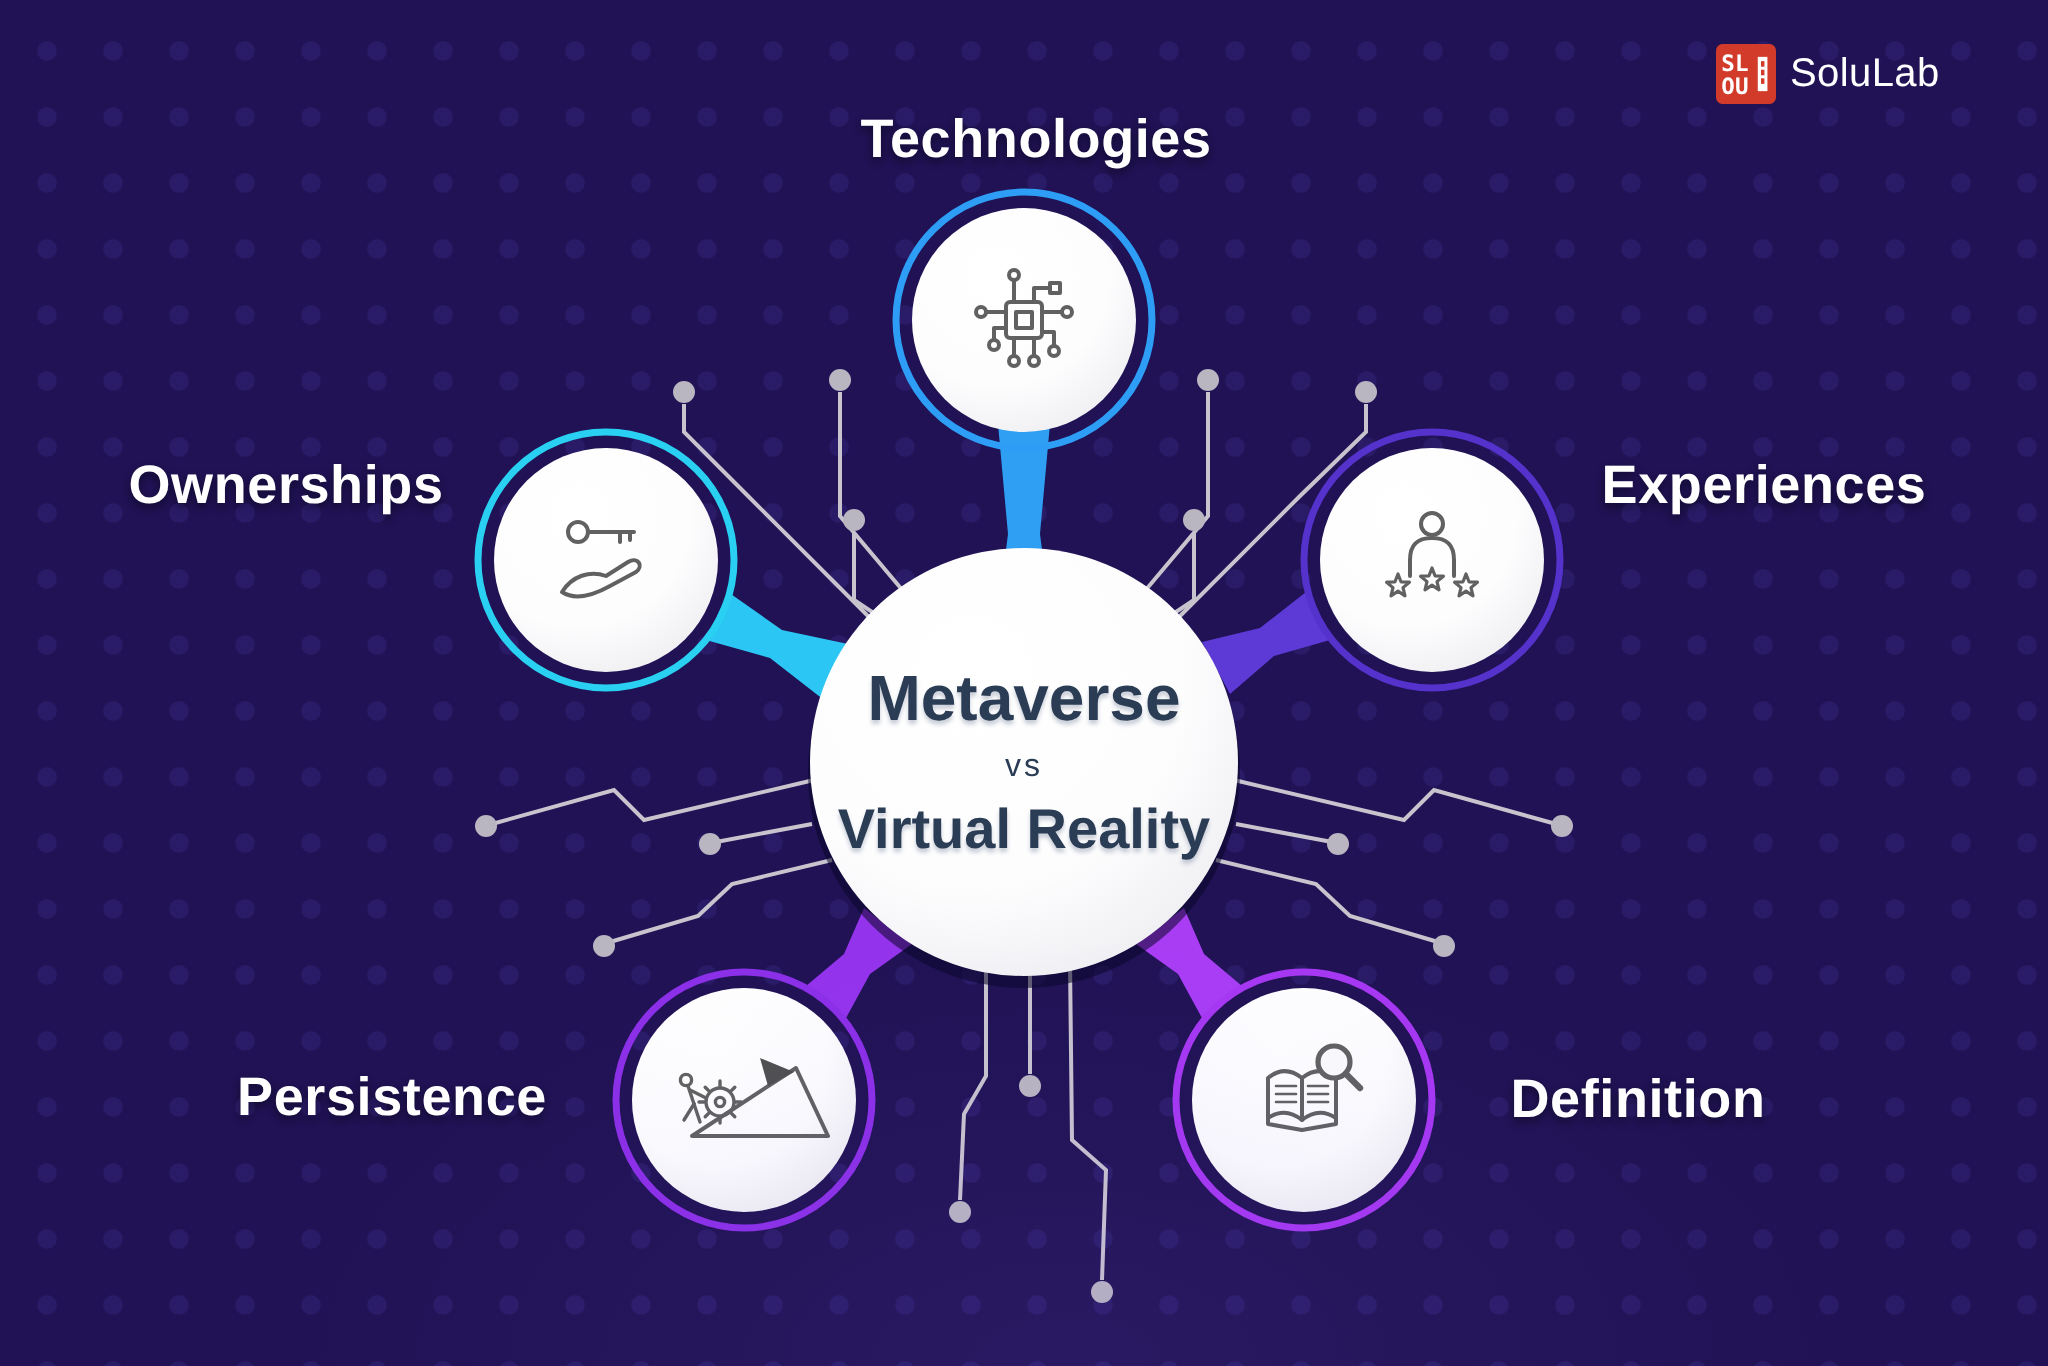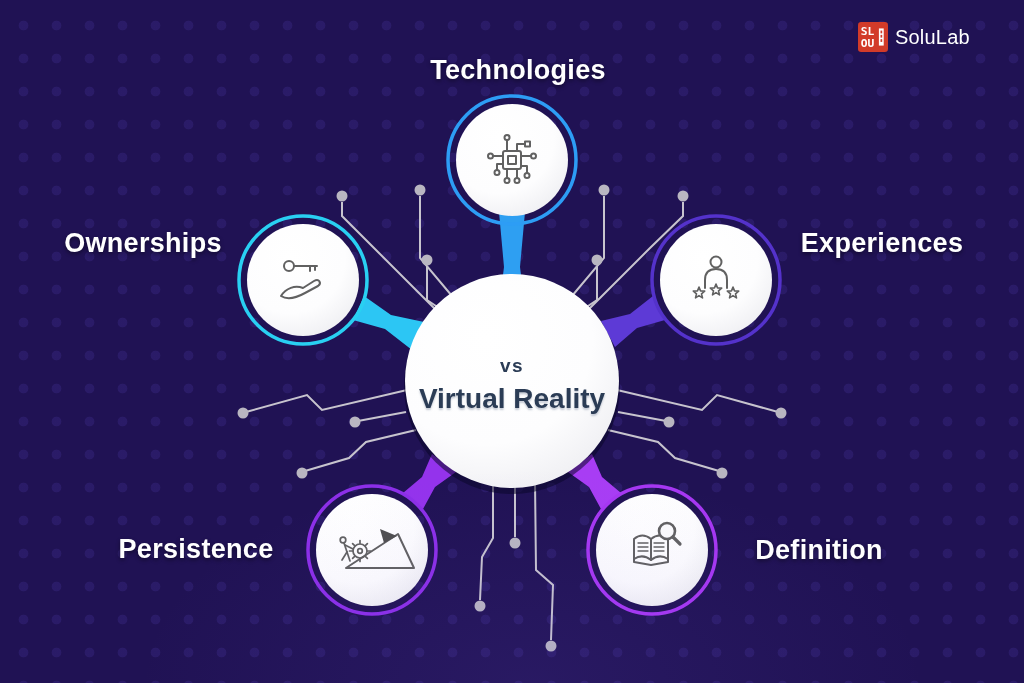--- a/index.html
+++ b/index.html
@@ -19,21 +19,21 @@
   .label {
     position:absolute; transform:translate(-50%,-50%);
     color:#ffffff; font-size:27px; font-weight:800; letter-spacing:.3px;
     text-shadow:0 2px 4px rgba(0,0,0,.45); white-space:nowrap;
   }
   .center-text {
     position:absolute; left:512px; top:381px; transform:translate(-50%,-50%);
     text-align:center; color:#2b3c55; z-index:3; width:220px;
   }
   .ct-title { font-size:32px; font-weight:800; text-shadow:0 2px 2px rgba(130,142,165,.45); }
-  .ct-vs    { font-size:19px; font-weight:700; margin:7px 0 6px 0; letter-spacing:1.5px; }
+  .ct-vs    { font-size:16px; font-weight:400; margin:7px 0 6px 0; letter-spacing:1.5px; }
   .ct-sub   { font-size:28px; font-weight:800; text-shadow:0 2px 2px rgba(130,142,165,.45); }
   .logo { position:absolute; top:22px; left:858px; display:flex; align-items:center; gap:7px; z-index:4; }
   .logo-text { color:#ffffff; font-size:20px; font-weight:400; letter-spacing:.2px; }
 </style>
 </head>
 <body>
 
 <div class="stage">
 
   <svg class="diagram-svg" width="1024" height="683" viewBox="0 0 1024 683">
@@ -184,20 +184,21 @@
     </g>
   </svg>
 
   <div class="label" style="left:518px; top:70px;">Technologies</div>
   <div class="label" style="left:143px; top:243px;">Ownerships</div>
   <div class="label" style="left:882px; top:243px;">Experiences</div>
   <div class="label" style="left:196px; top:549px;">Persistence</div>
   <div class="label" style="left:819px; top:550px;">Definition</div>
 
   <div class="center-text">
+    <div class="ct-title">Metaverse</div>
     <div class="ct-vs">vs</div>
     <div class="ct-sub">Virtual Reality</div>
   </div>
 
   <div class="logo">
     <svg width="30" height="30" viewBox="0 0 28 28">
       <rect x="0" y="0" width="28" height="28" rx="3" fill="#d23b29"></rect>
       <text x="2.5" y="12.5" font-family="DejaVu Sans Mono, monospace" font-weight="bold" font-size="10.5" fill="#ffffff">SL</text>
       <text x="2.5" y="23.5" font-family="DejaVu Sans Mono, monospace" font-weight="bold" font-size="10.5" fill="#ffffff">OU</text>
       <rect x="19.5" y="6" width="4.5" height="16" fill="#ffffff"></rect>

